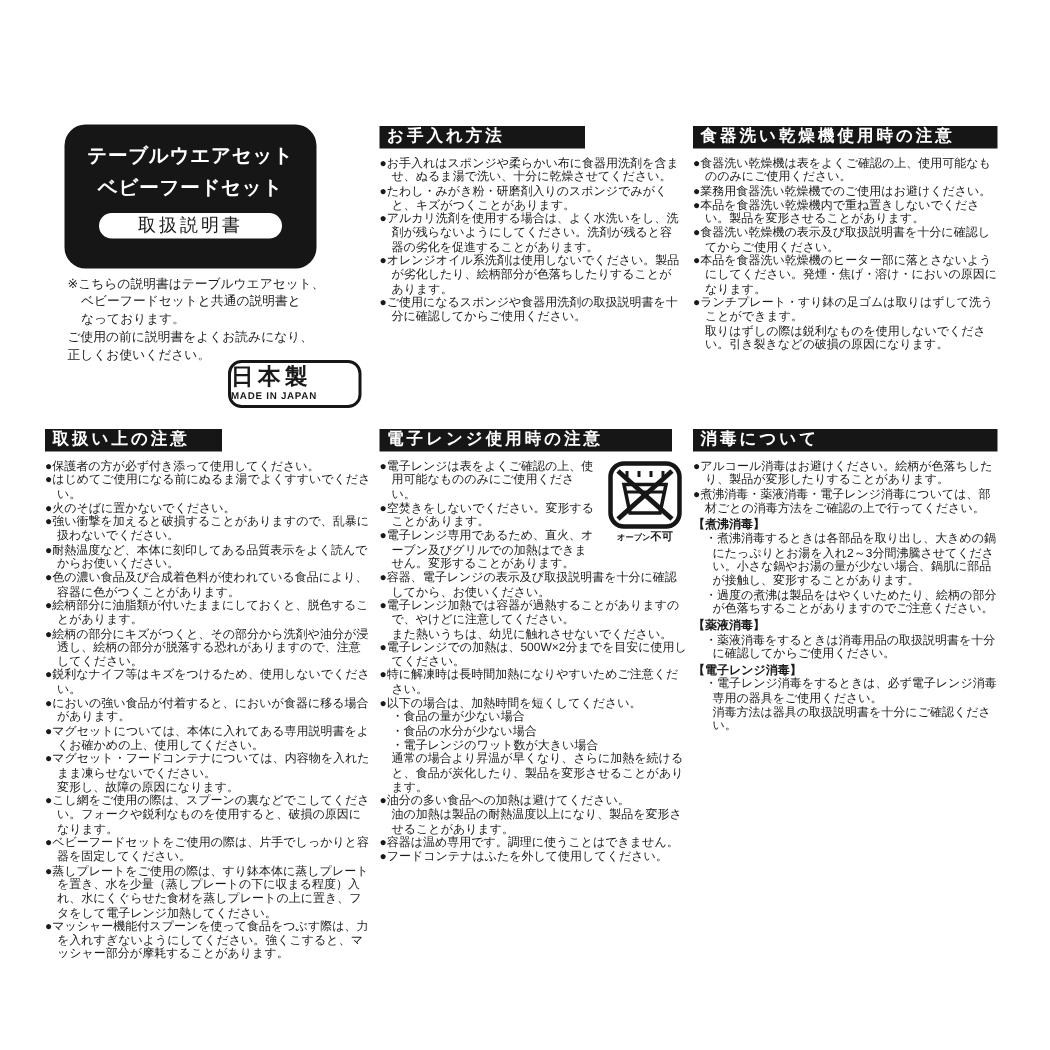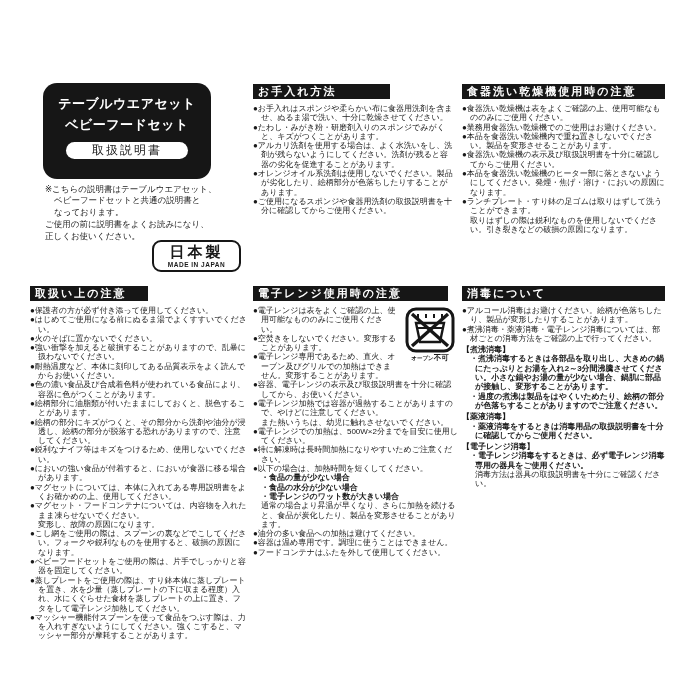--- a/index.html
+++ b/index.html
@@ -19,36 +19,36 @@
     background:#fff;color:#161616;font-size:12px;font-weight:normal;
     border-radius:10px;width:122px;margin:7px auto 0;line-height:17px;letter-spacing:2px;
   }
   .notes{position:absolute;left:45px;top:184px;width:205px;font-size:8.5px;line-height:11.4px;}
   .notes p{margin:0;white-space:pre-line;}
   .note1{padding-left:9px;text-indent:-9px;}
   .note2{margin-top:1px !important;}
   .madein{
     position:absolute;left:152px;top:240px;width:89px;height:32px;
     border:2.5px solid #161616;border-radius:9px;background:#fff;
-    box-sizing:border-box;text-align:center;
+    box-sizing:border-box;
   }
   .madein .jp{font-size:15px;font-weight:bold;letter-spacing:3px;line-height:19px;}
   .madein .en{font-size:6.5px;font-weight:bold;letter-spacing:.5px;line-height:7px;}
   
   .sec{position:absolute;}
   .sec-bar{
     background:#161616;color:#fff;font-weight:bold;font-size:11px;
     letter-spacing:2px;height:15px;line-height:15px;padding-left:5px;
     box-sizing:border-box;white-space:nowrap;
   }
   .sec-body{margin-top:5px;font-size:8px;line-height:9.3px;}
   .it{margin:0;}
   .it.b{padding-left:8px;text-indent:-8px;}
   .it.p{padding-left:8px;}
-  .it.s{padding-left:13px;text-indent:-5px;font-weight:bold;}
+  .it.s{padding-left:13px;text-indent:-5px;}
   .it.sp{padding-left:13px;}
   .it.h{padding-left:0;margin-top:2px;font-weight:bold;}
   
   .mw-icon{float:right;width:56px;margin:1px 0 2px 3px;text-align:center;}
   .mw-icon svg{display:block;margin:0 auto;}
   .mw-caption{font-size:7.5px;font-weight:bold;line-height:9px;white-space:nowrap;}
   .mw-caption .sm{font-size:5.5px;}
   #sec-care{left:253px;top:84px;width:202px;}
   #sec-care .sec-bar{width:137px;}
   #sec-dish{left:462px;top:84px;width:203px;}
@@ -153,20 +153,21 @@
       <div class="it b">●電子レンジ加熱では容器が過熱することがありますので、やけどに注意してください。</div>
       <div class="it p">また熱いうちは、幼児に触れさせないでください。</div>
       <div class="it b">●電子レンジでの加熱は、500W×2分までを目安に使用してください。</div>
       <div class="it b">●特に解凍時は長時間加熱になりやすいためご注意ください。</div>
       <div class="it b">●以下の場合は、加熱時間を短くしてください。</div>
       <div class="it s">・食品の量が少ない場合</div>
       <div class="it s">・食品の水分が少ない場合</div>
       <div class="it s">・電子レンジのワット数が大きい場合</div>
       <div class="it p">通常の場合より昇温が早くなり、さらに加熱を続けると、食品が炭化したり、製品を変形させることがあります。</div>
       <div class="it b">●油分の多い食品への加熱は避けてください。</div>
+      <div class="it p">油の加熱は製品の耐熱温度以上になり、製品を変形させることがあります。</div>
       <div class="it b">●容器は温め専用です。調理に使うことはできません。</div>
       <div class="it b">●フードコンテナはふたを外して使用してください。</div>
     </div>
 </div>
 
 <div class="sec" id="sec-disinf">
   <div class="sec-bar">消毒について</div>
   <div class="sec-body">
       <div class="it b">●アルコール消毒はお避けください。絵柄が色落ちしたり、製品が変形したりすることがあります。</div>
       <div class="it b">●煮沸消毒・薬液消毒・電子レンジ消毒については、部材ごとの消毒方法をご確認の上で行ってください。</div>

